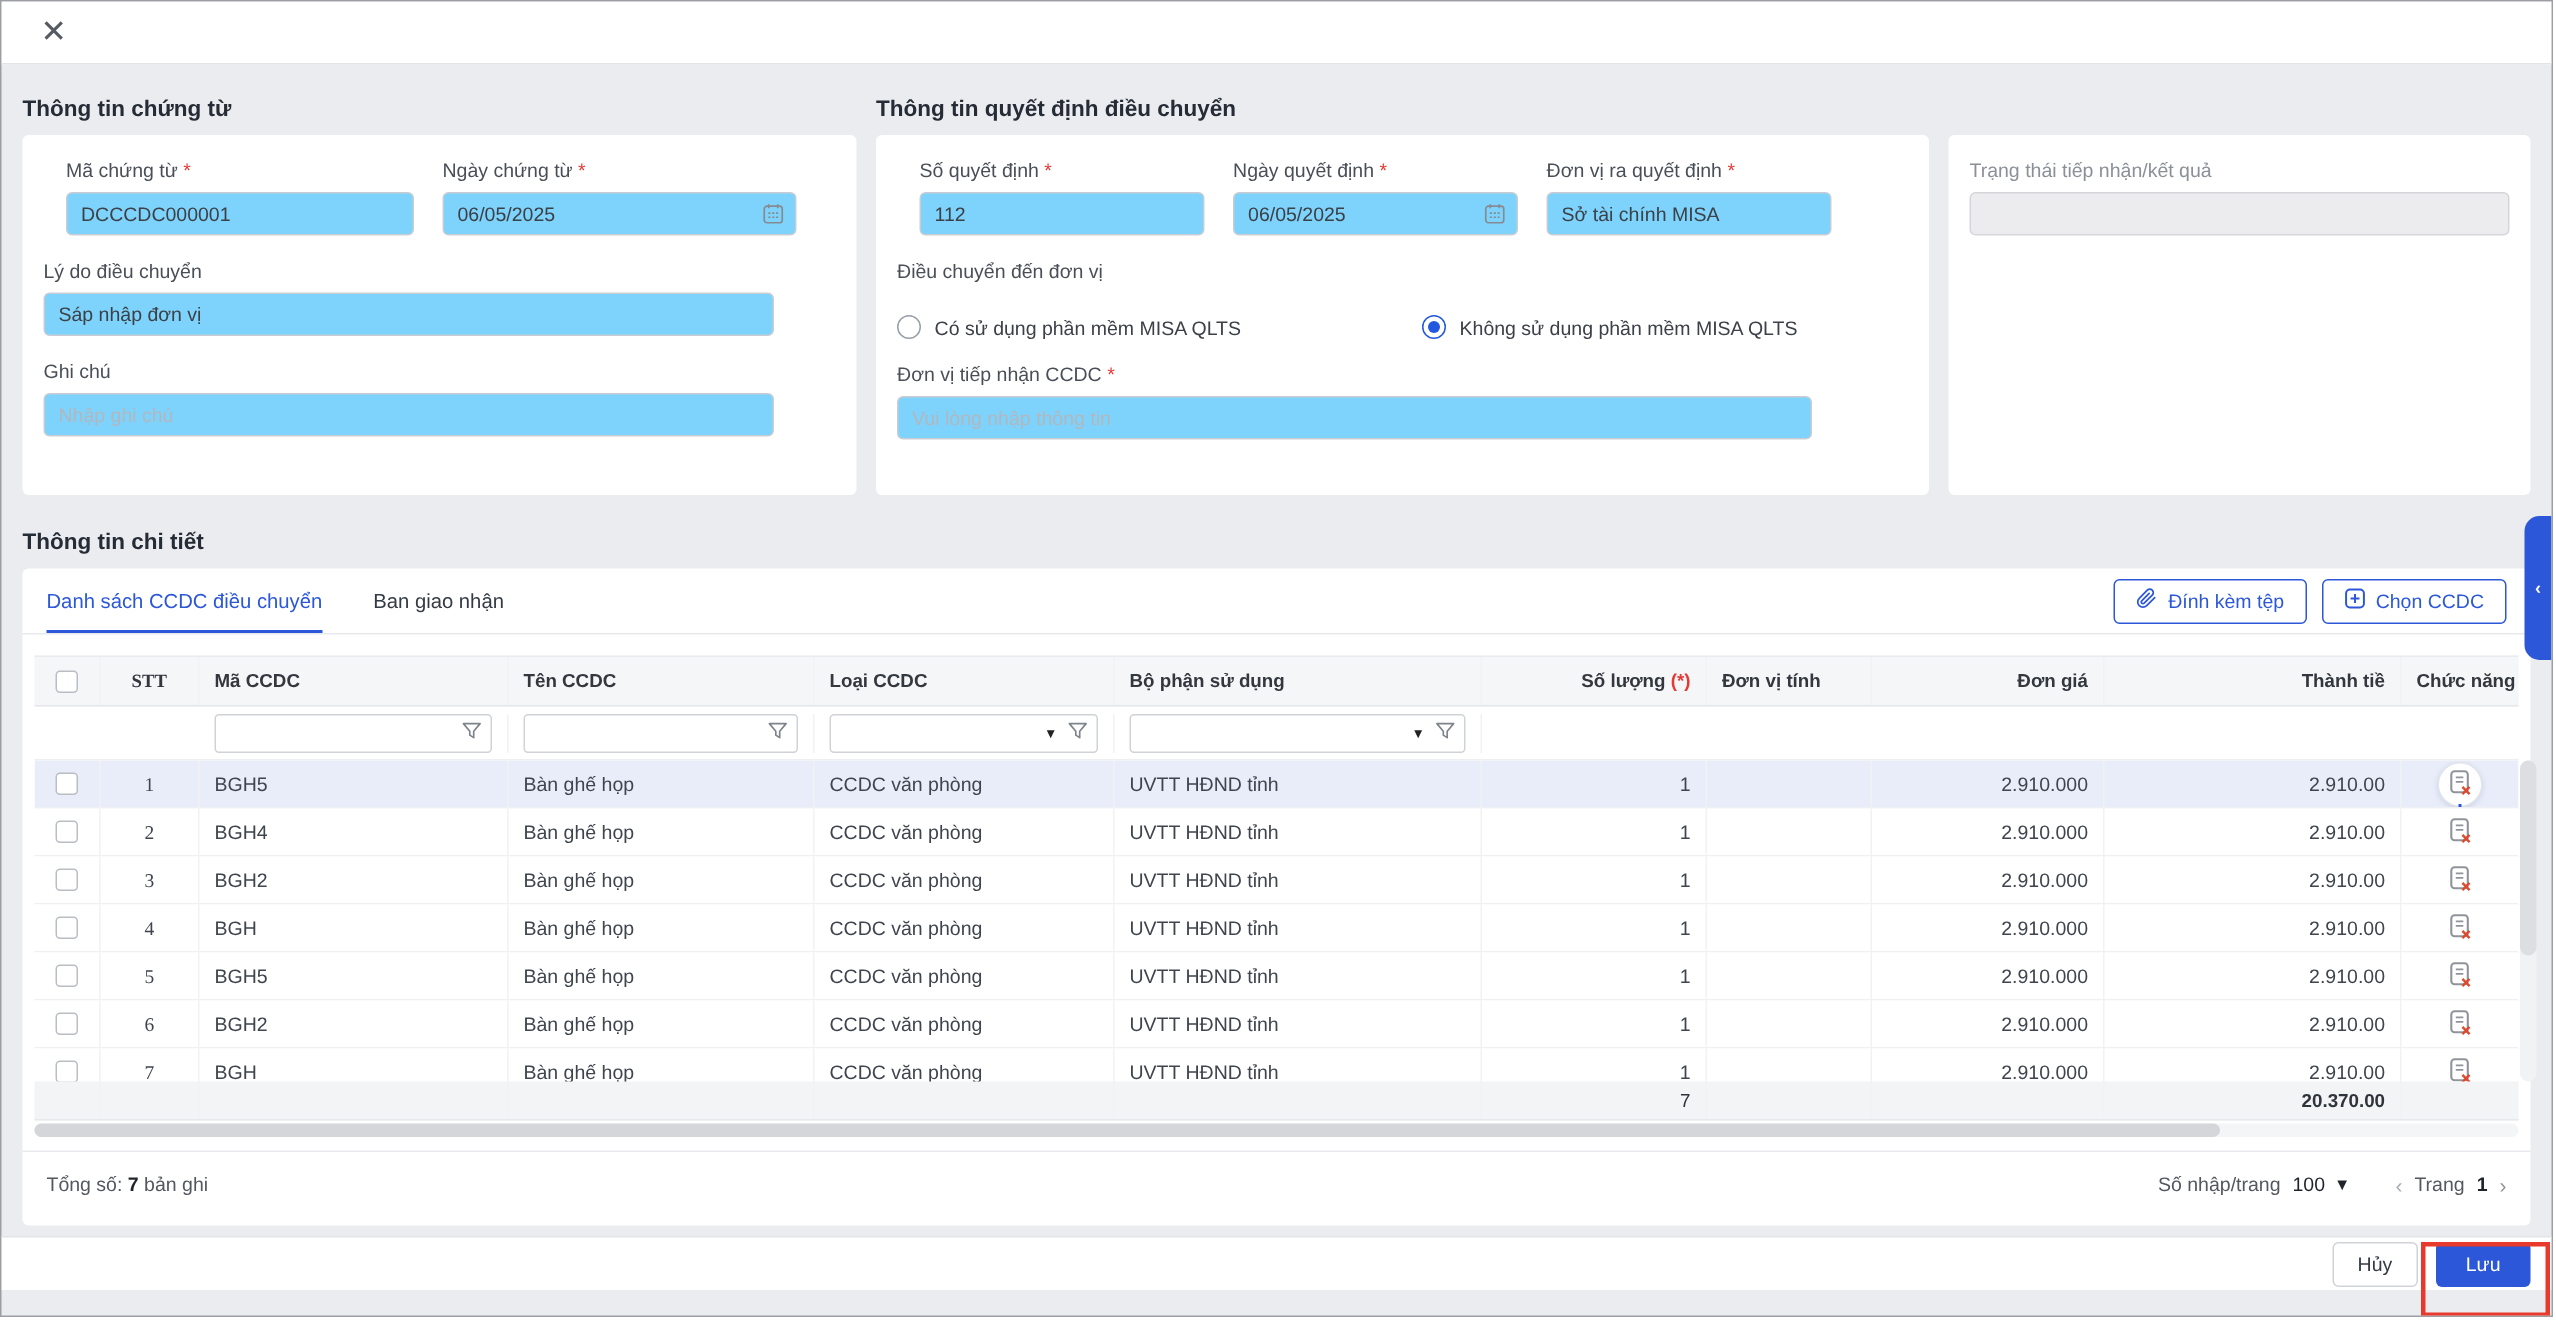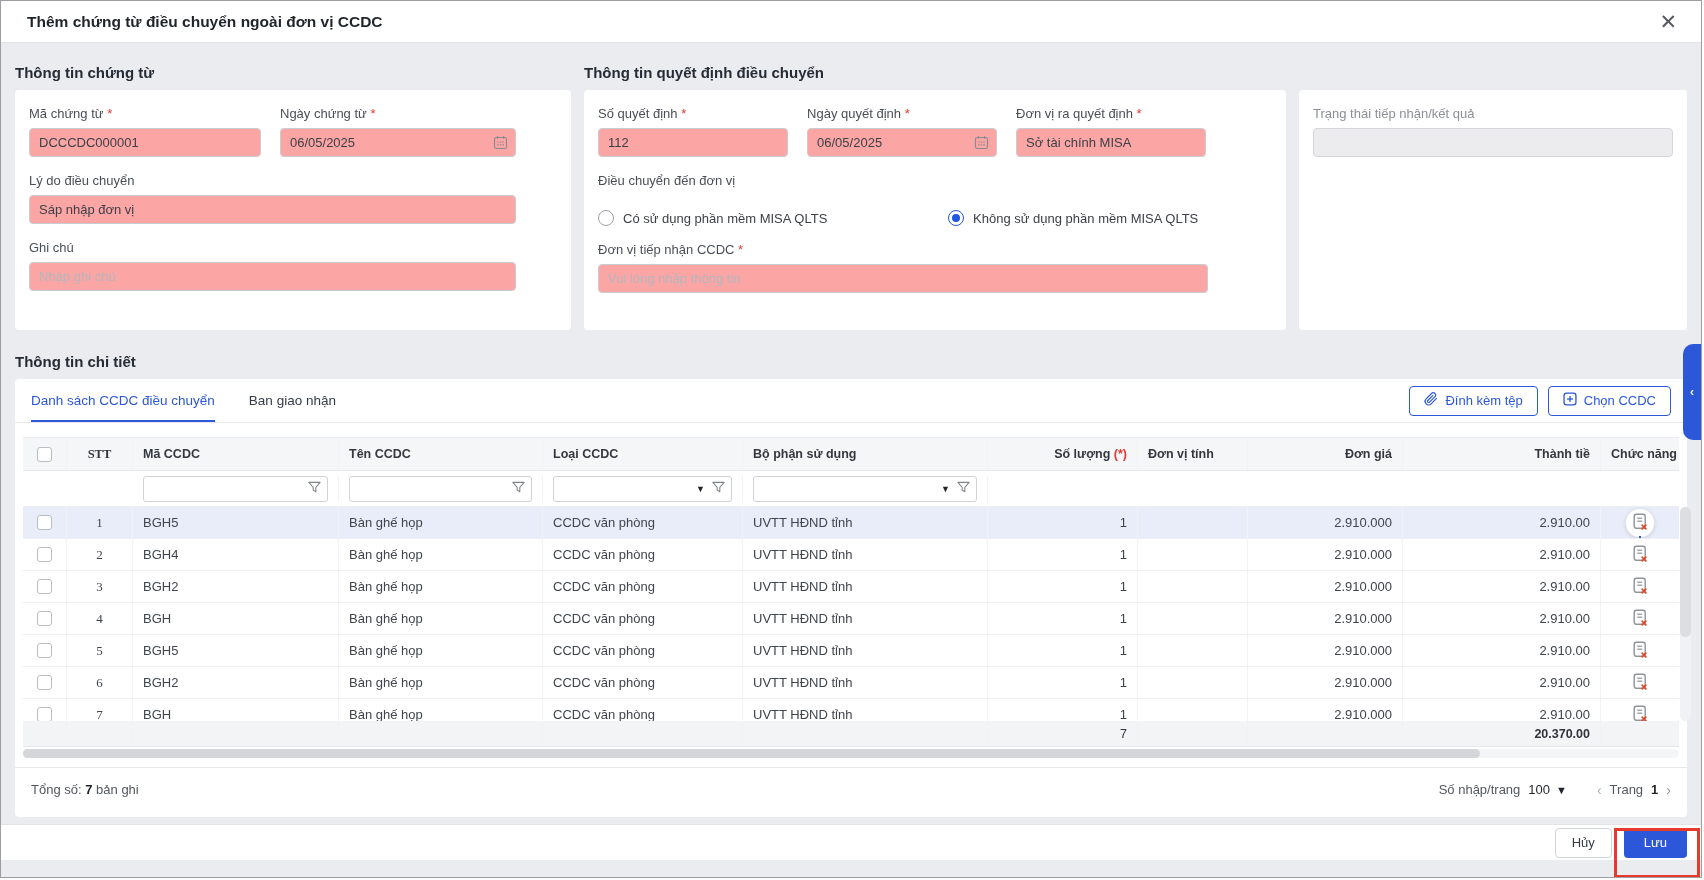--- a/index.html
+++ b/index.html
@@ -11,24 +11,24 @@
   .titlebar .title { font-size:15.5px; font-weight:700; color:#1f242b; }
   .close-x { font-size:21px; color:#565b63; cursor:pointer; line-height:1; }
 
   
   .content { padding:12px 14px 0 14px; }
   .cards-row { display:flex; gap:13px; }
   .sec-title { font-size:15px; font-weight:700; color:#262c36; height:26px; display:flex; align-items:flex-end; margin-bottom:9px; }
   .card { background:#fff; border-radius:4px; padding:16px 14px; height:240px; }
   .col1 { width:564px; } .col2 { width:712px; } .col3 { flex:1; }
 
-  .f-row { display:flex; gap:19px; }
+  .f-row { display:flex; gap:19px;margin-left:15px; }
   .field label { display:block; font-size:13px; color:#4a4f57; margin-bottom:7px; }
   .req { color:#e53935; }
-  .inp { height:29px; width:100%; border:1px solid #c9cdd3; border-radius:4px; padding:0 9px; font-size:13px; color:#3c4047; background:#fca5a5; display:flex; align-items:center; font-family:"Liberation Sans",sans-serif; }
+  .inp { height:29px; width:100%; border:1px solid #c9cdd3; border-radius:4px; padding:0 9px; font-size:13px; color:#3c4047; background:#7dd3fc; display:flex; align-items:center; font-family:"Liberation Sans",sans-serif; }
   input.inp::placeholder { color:#b3b7bd; }
   .inp-wrap { position:relative; }
   .inp-wrap .cal { position:absolute; right:8px; top:7px; }
   .inp.disabled { background:#ececee; border-color:#d4d6da; }
   .mt16 { margin-top:16px; }
   .w232{width:232px;} .w236{width:236px;} .w487{width:487px;} .w190{width:190px;} .w610{width:610px;} .w360{width:360px;}
 
   .radio-row { display:flex; align-items:center; margin-top:22px; }
   .radio-item { display:flex; align-items:center; gap:9px; font-size:13px; color:#3c4047; cursor:pointer; }
   .radio-item.first { width:350px; }
@@ -92,21 +92,20 @@
   .btn-cancel { height:30px; padding:0 16px; background:#fff; border:1px solid #d0d3d8; border-radius:4px; font-size:13px; color:#343b45; cursor:pointer; }
   .btn-save { height:30px; padding:0 20px; background:#2b57d8; border:none; border-radius:4px; font-size:13px; color:#fff; cursor:pointer; }
   .red-annotation { position:absolute; left:1613px; top:827px; width:86px; height:50px; border:3px solid #e8392d; z-index:10; pointer-events:none; }
 </style>
 </head>
 <body>
 
 <div class="root">
 
   <div class="titlebar">
-    <div class="title">Thêm chứng từ điều chuyển ngoài đơn vị CCDC</div>
     <div class="close-x">✕</div>
   </div>
 
   <div class="content">
     <div class="cards-row">
 
       <div class="col1">
         <div class="sec-title">Thông tin chứng từ</div>
         <div class="card">
           <div class="f-row">

